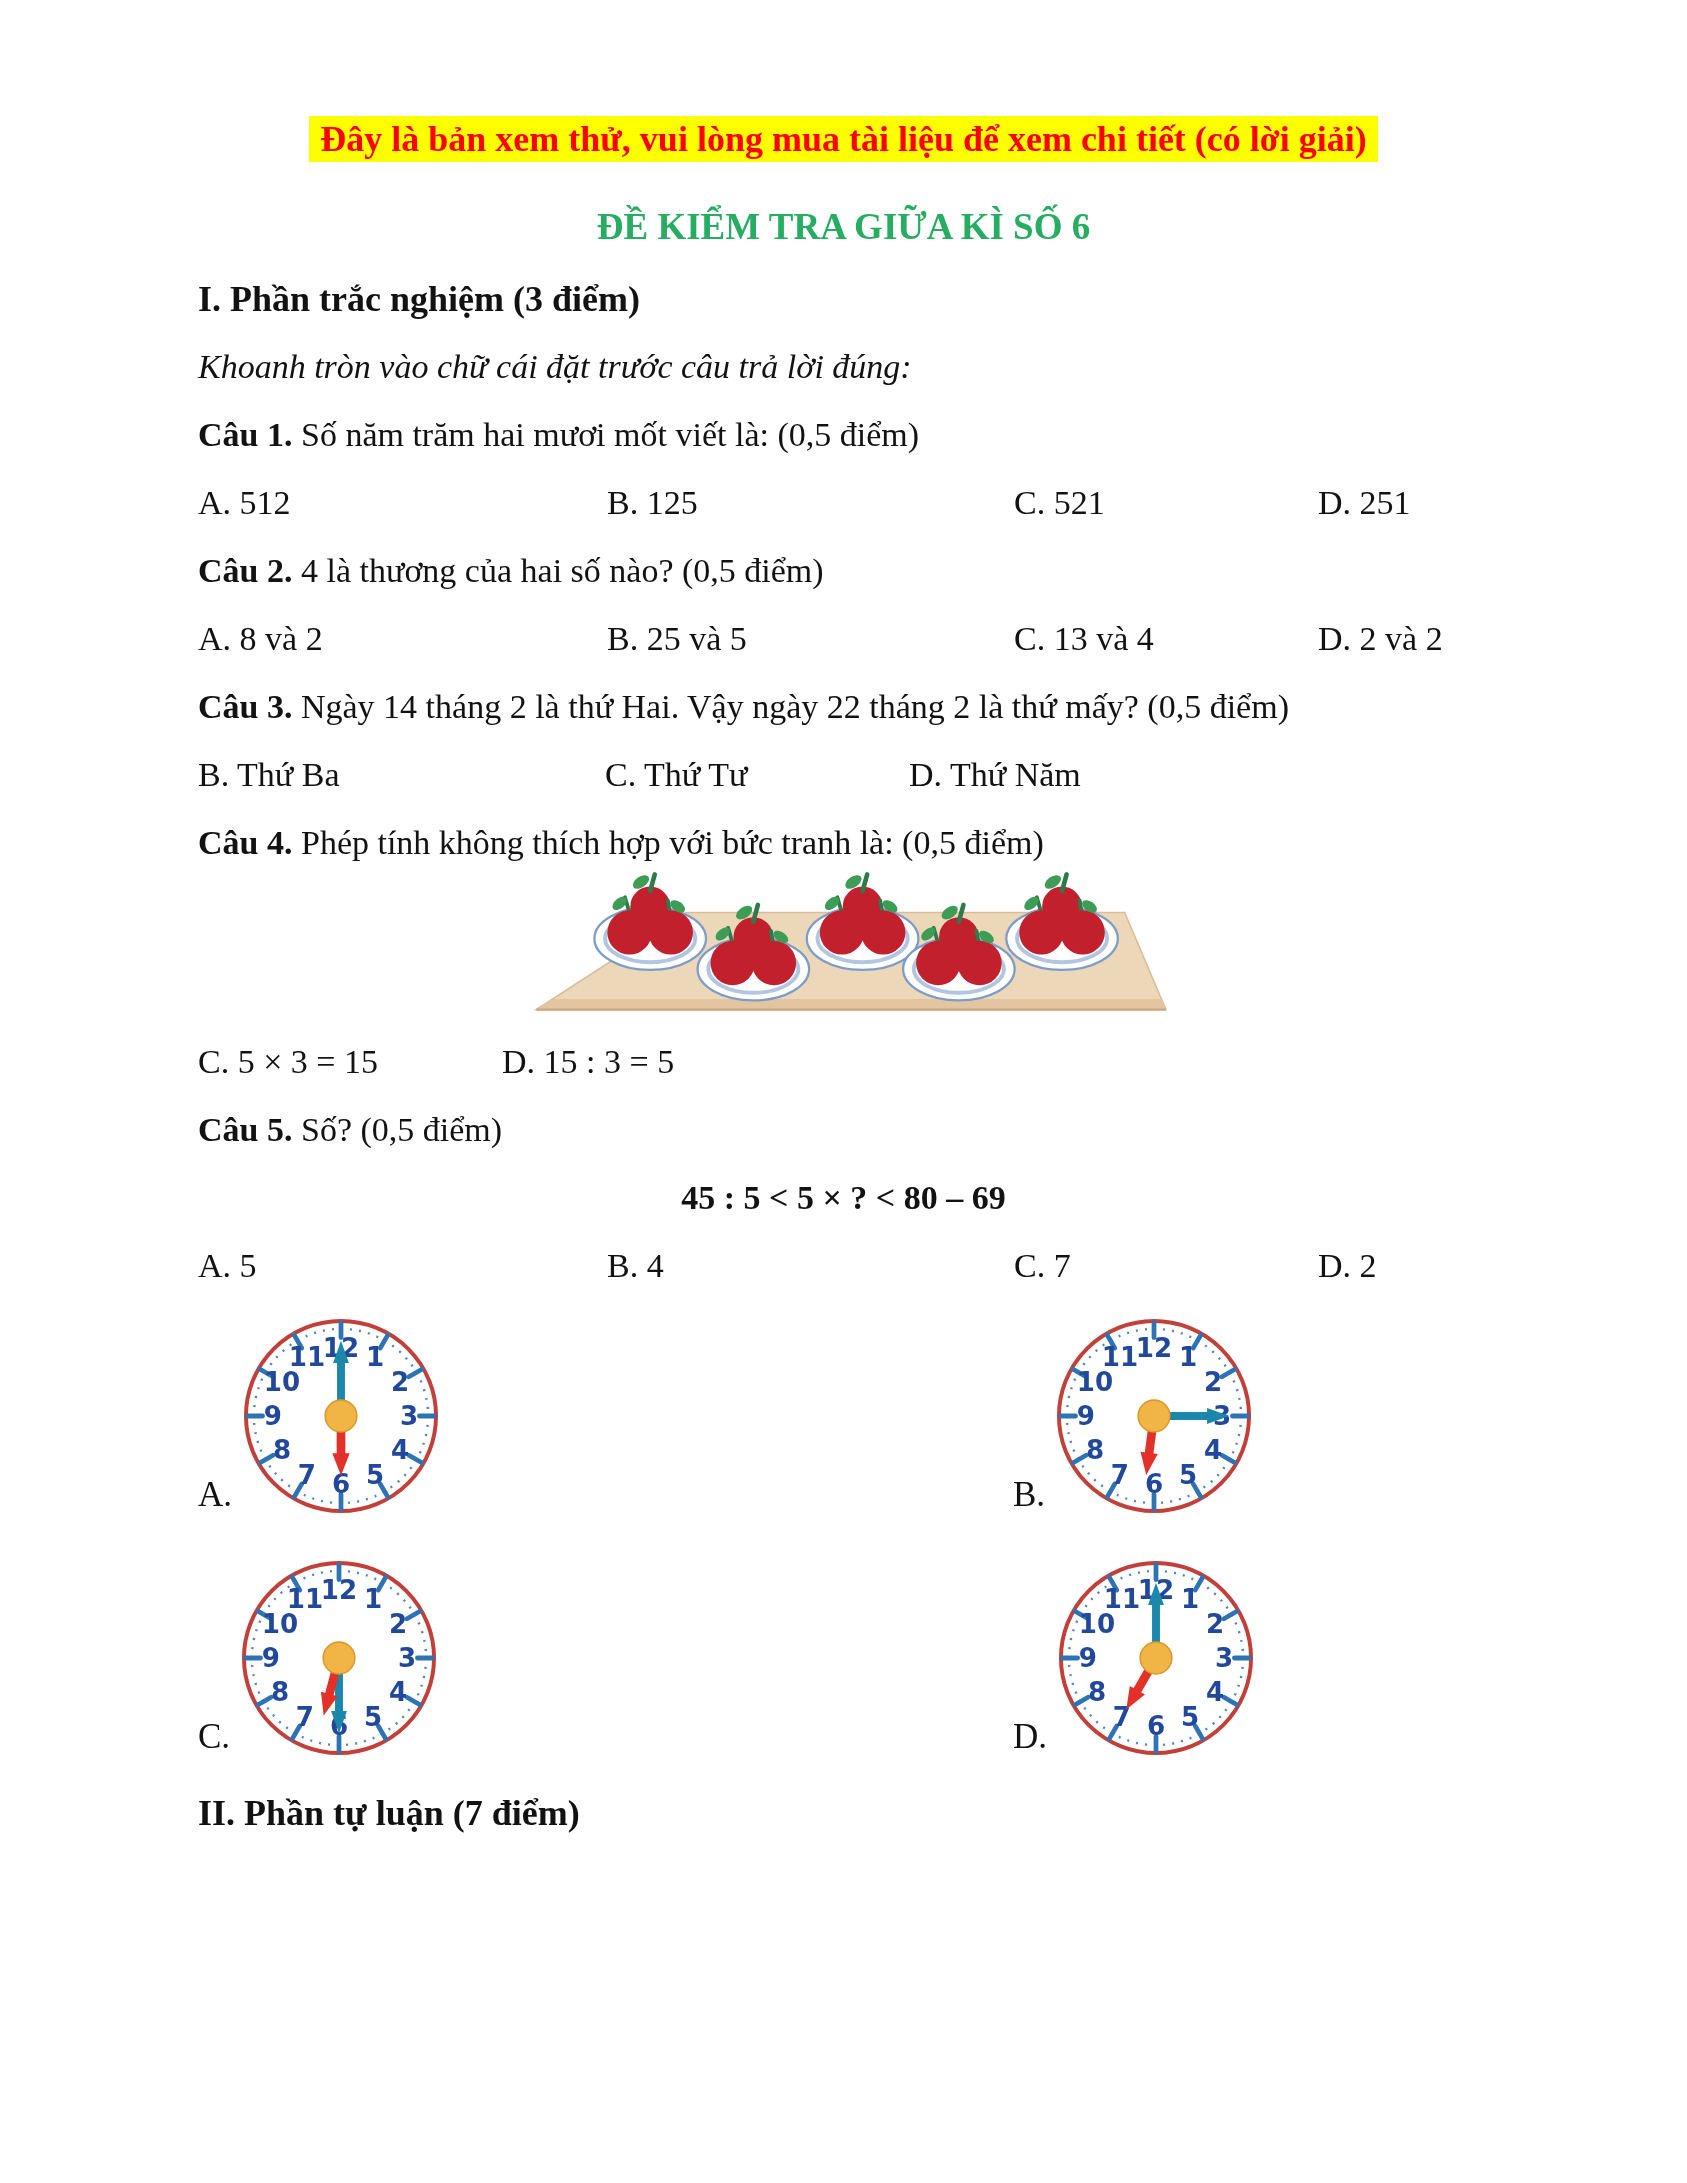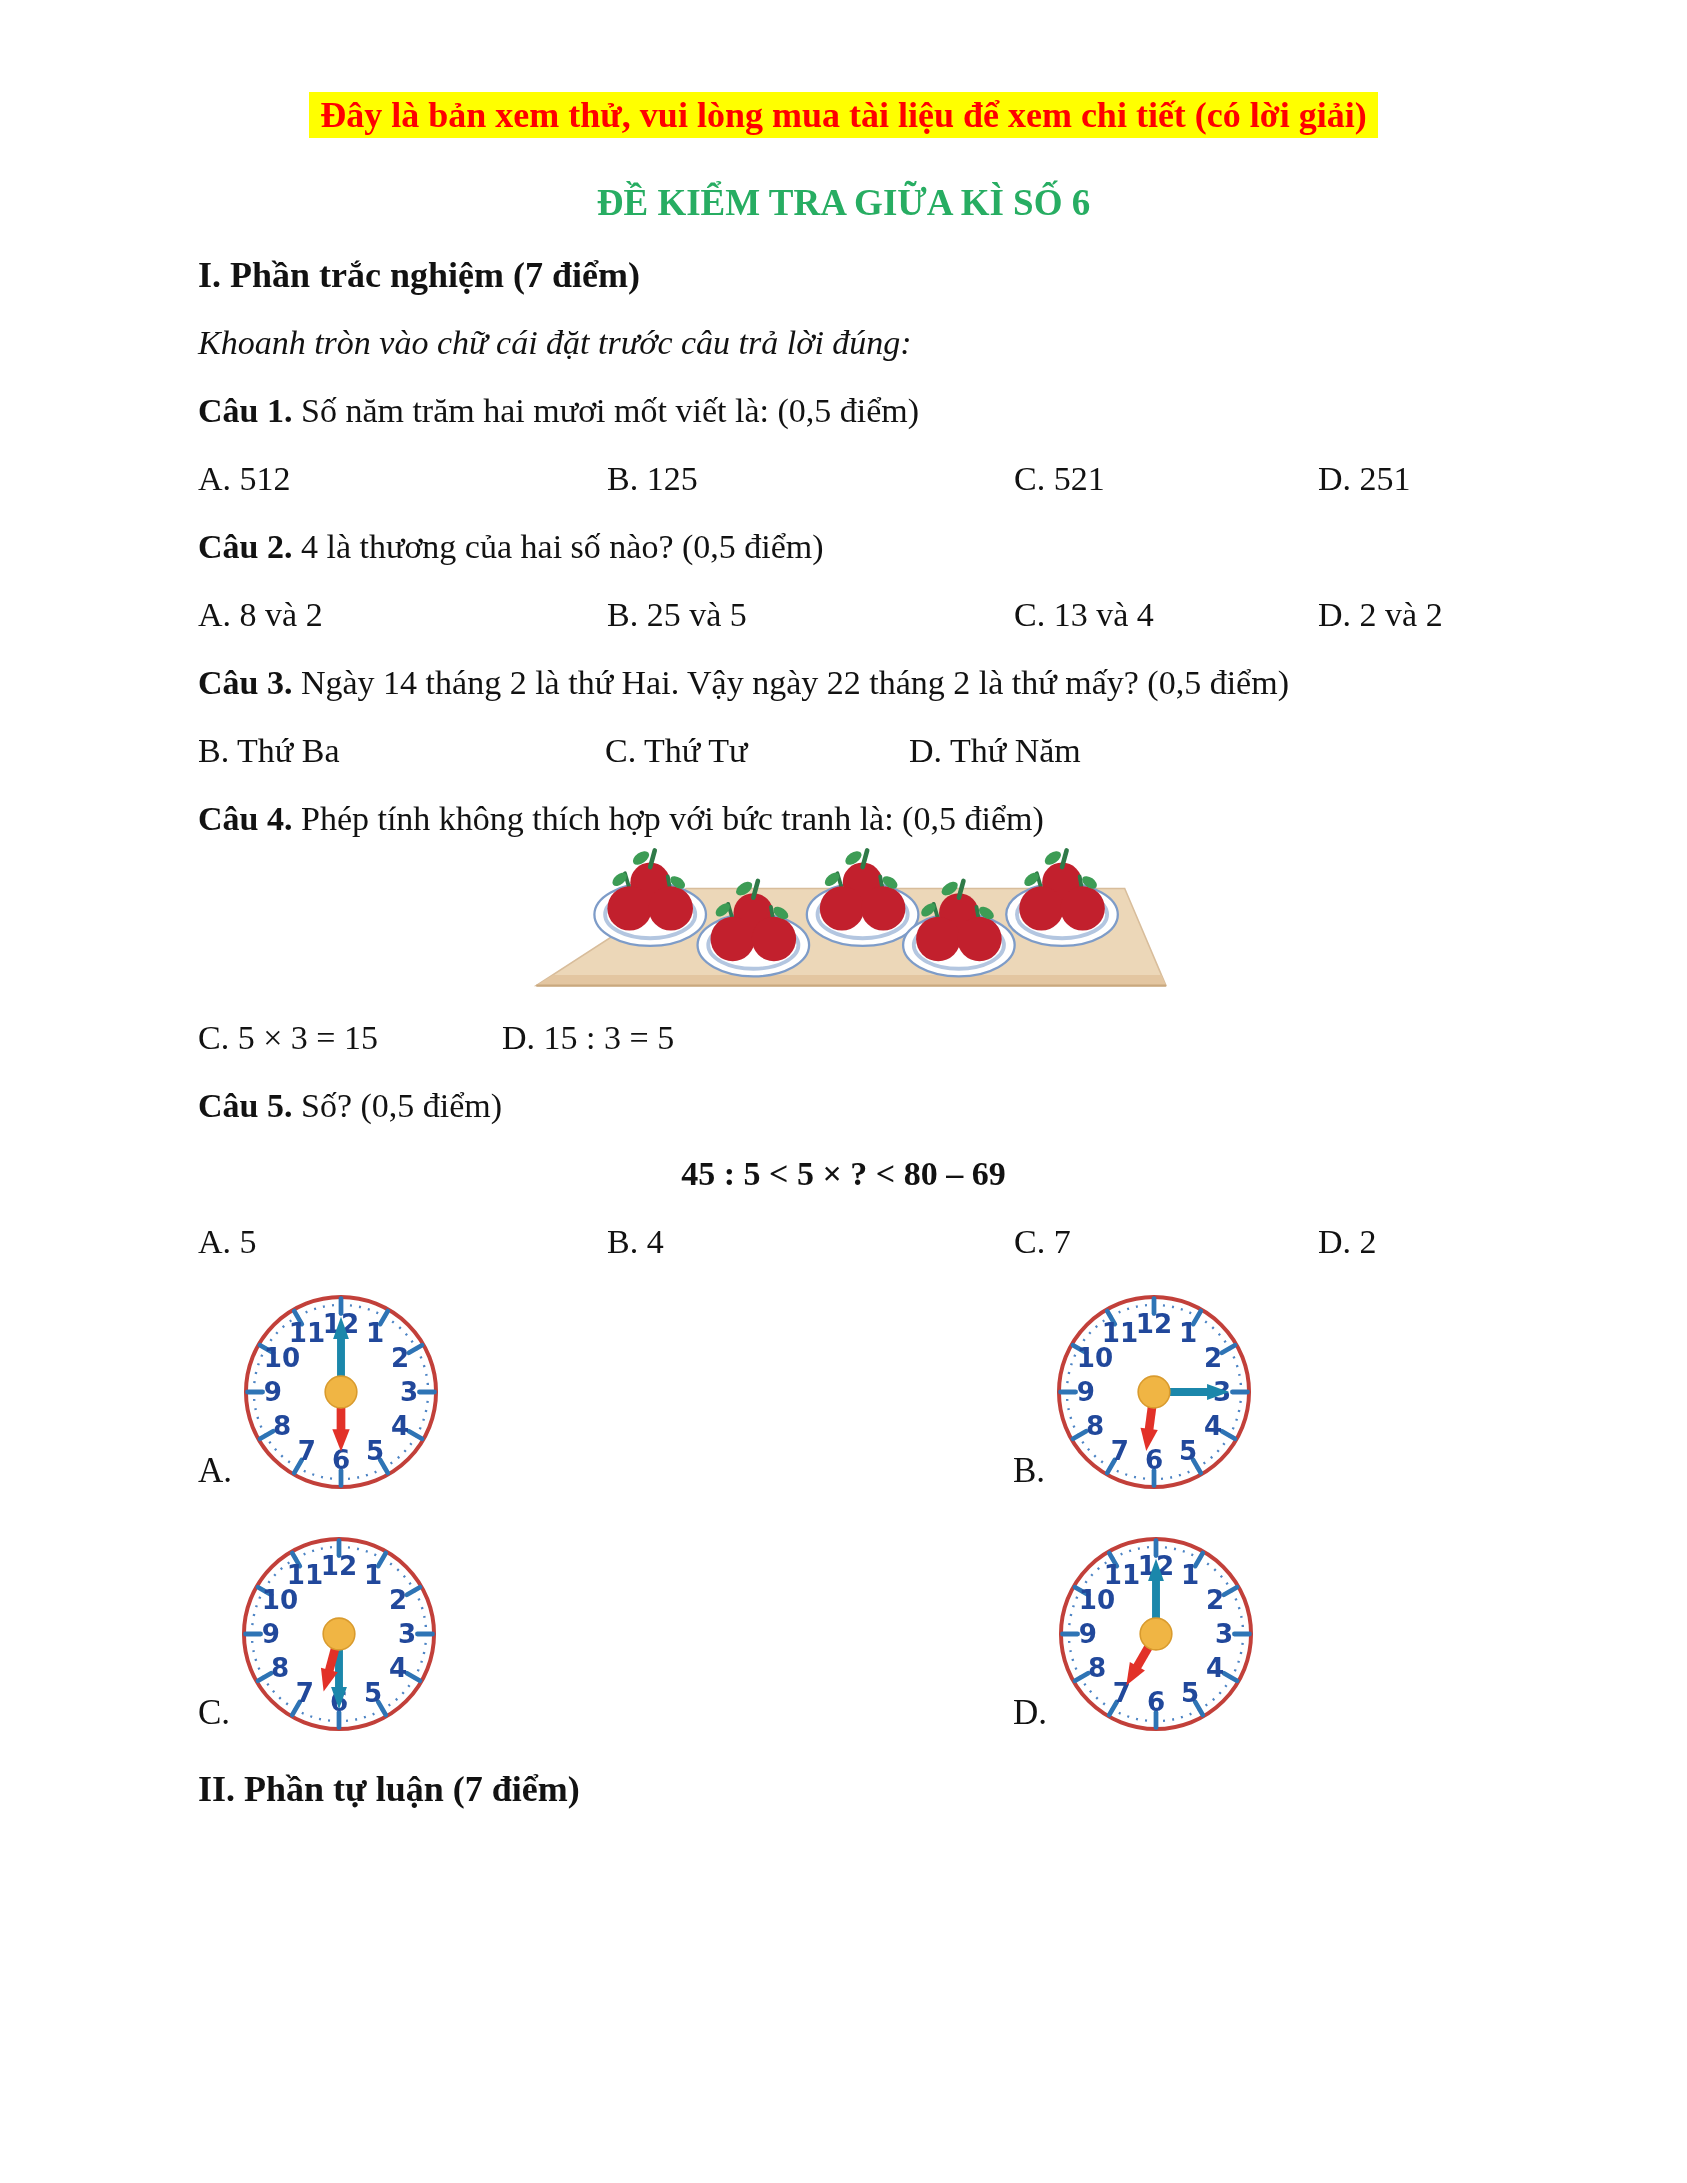--- a/index.html
+++ b/index.html
@@ -1,18 +1,18 @@
 <!DOCTYPE html>
 <html style="font-size:12.7px"><head>
 <meta charset="utf-8">
 <style>
   html,body{margin:0;padding:0;background:#ffffff;}
   .page{position:relative;width:1687px;height:2183px;background:#ffffff;overflow:hidden;
         font-family:"Liberation Serif",serif;color:#121212;margin:0 auto;}
-  .inner{padding:92px 198px 0 198px;}
+  .inner{padding:116px 198px 0 198px;}
   .center{text-align:center;}
   .banner-row{line-height:46px;}
   .hl{display:inline-block;background:#ffff00;color:#ff0000;font-weight:bold;
       font-size:36px;line-height:46px;padding:0 11px;}
   .title{margin-top:35px;font-size:37px;font-weight:bold;color:#27ad62;line-height:44px;text-align:center;}
   .h-sec{font-size:36px;font-weight:bold;line-height:68px;margin-top:16px;}
   .h-sec2{font-size:36px;font-weight:bold;line-height:68px;margin-top:22px;}
   .line{font-size:34px;line-height:68px;}
   .italic{font-style:italic;}
   .qlabel{font-weight:bold;}
@@ -36,21 +36,21 @@
 
 <div class="page">
   <div class="inner">
 
     <div class="banner-row center">
       <span class="hl">Đây là bản xem thử, vui lòng mua tài liệu để xem chi tiết (có lời giải)</span>
     </div>
 
     <div class="title center">ĐỀ KIỂM TRA GIỮA KÌ SỐ 6</div>
 
-    <div class="h-sec">I. Phần trắc nghiệm (7 điểm)</div>
+    <div class="h-sec">I. Phần trắc nghiệm (3 điểm)</div>
 
     <div class="line italic">Khoanh tròn vào chữ cái đặt trước câu trả lời đúng:</div>
 
     <div class="line">
       <span class="qlabel">Câu 1.</span>
       <span>Số năm trăm hai mươi mốt viết là: (0,5 điểm)</span>
     </div>
     <div class="opts">
       <span class="c1">A. 512</span>
       <span class="c2">B. 125</span>

